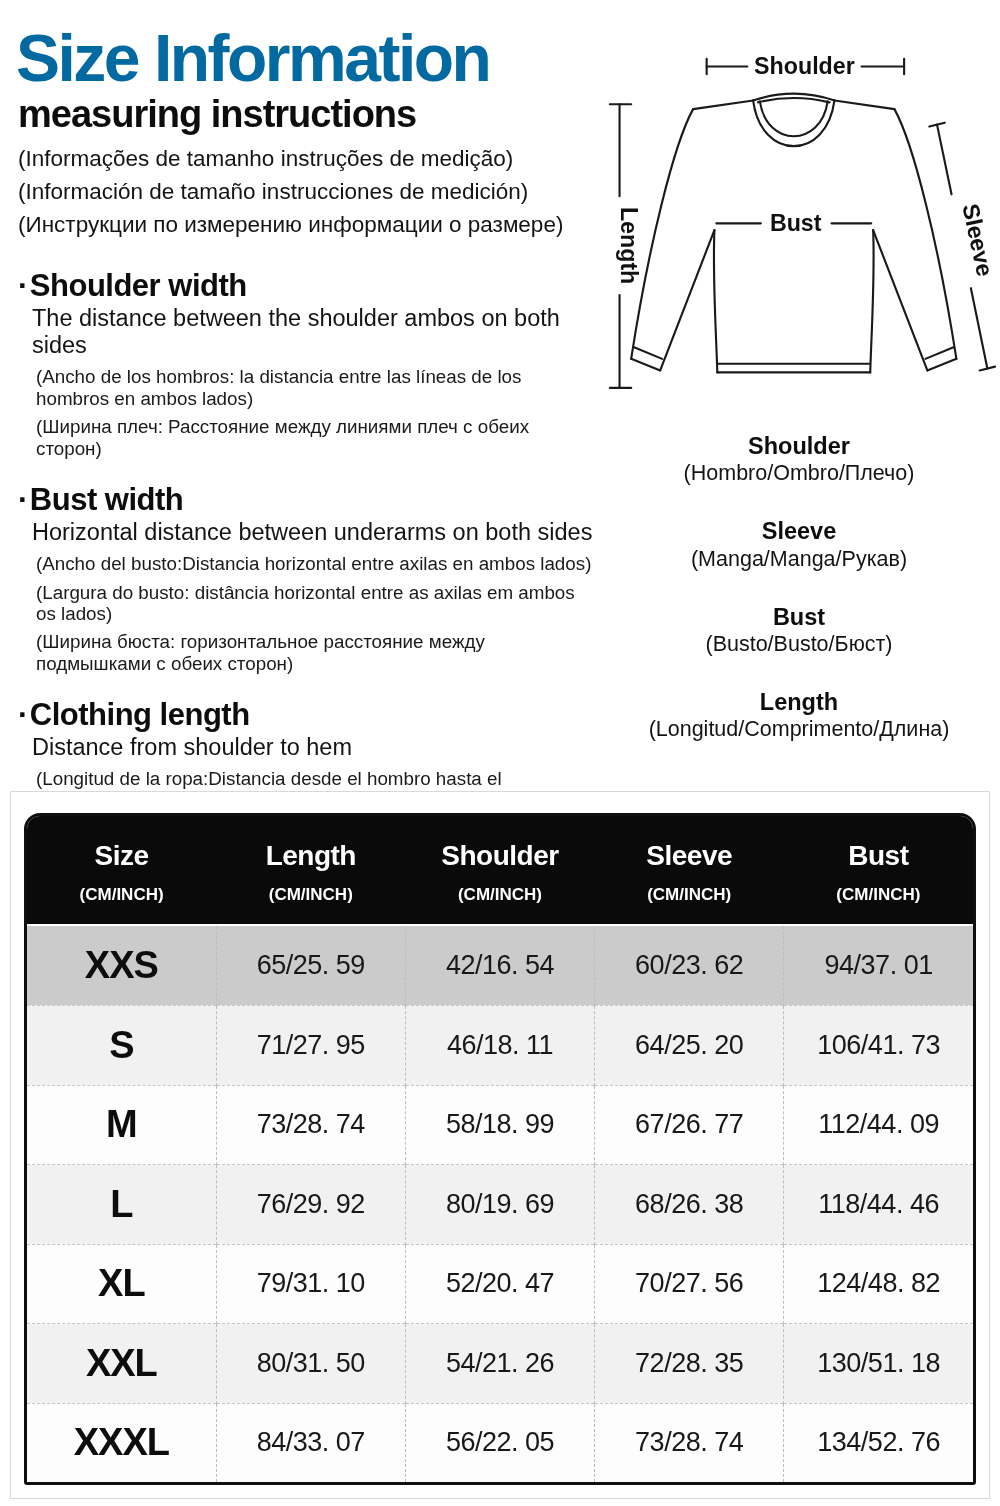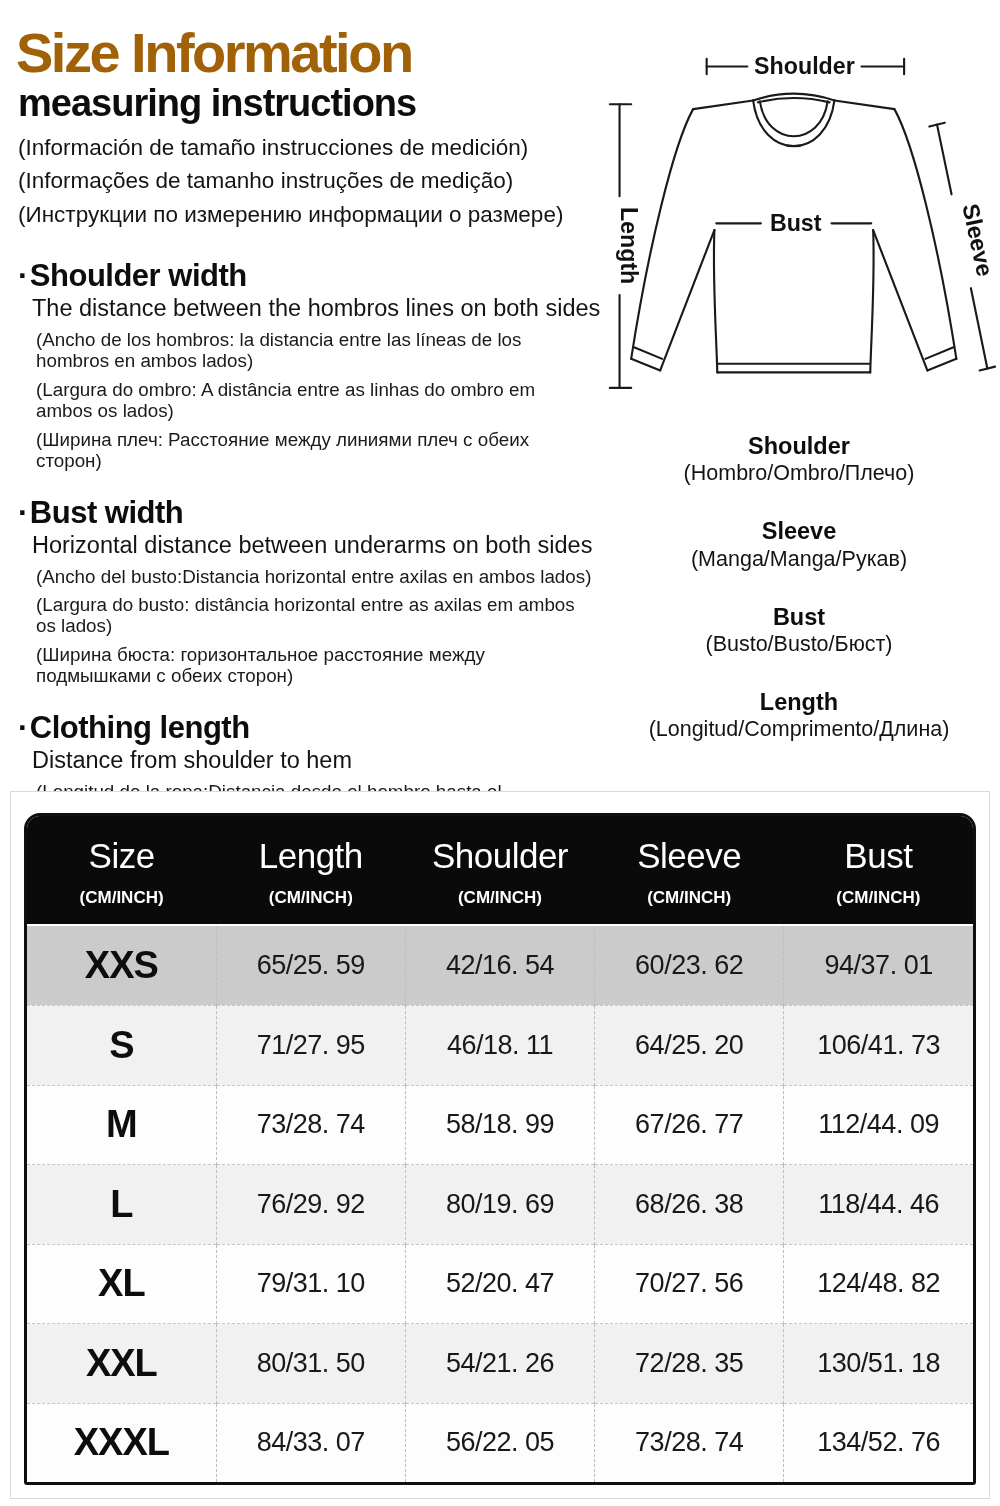--- a/index.html
+++ b/index.html
@@ -3,21 +3,21 @@
 <meta charset="utf-8">
 <style>
   html,body { margin:0; padding:0; background:#fff; }
   .page {
     position:relative; width:1000px; height:1506px; background:#ffffff;
     font-family:"Liberation Sans","DejaVu Sans",sans-serif; color:#111;
     overflow:hidden;
   }
   
   .intro { position:absolute; left:16px; top:24px; width:592px; }
-  .main-title { margin:0; font-size:56px; font-weight:700; letter-spacing:-2.5px; line-height:1.04; color:#a16207; }
+  .main-title { margin:0; font-size:66px; font-weight:700; letter-spacing:-2.5px; line-height:1.04; color:#0369a1; }
   .sub-title  { margin:2px 0 0 2px; font-size:38px; font-weight:700; letter-spacing:-1px; line-height:1.05; color:#0d0d0d; }
   .paren-line { margin:4px 0 0 2px; font-size:22.5px; line-height:1.3; color:#141414; }
   .paren-line:first-of-type { margin-top:9px; }
 
   .mg-section { margin:0; }
   .mg-title { margin:24px 0 0 2px; font-size:31px; font-weight:700; letter-spacing:-0.5px; line-height:1.1; color:#0d0d0d; }
   .mg-title::before { content:"\00B7"; margin-right:2px; }
   .mg-section:first-of-type .mg-title { margin-top:30px; }
   .mg-desc  { margin:2px 0 0 16px; font-size:23.5px; line-height:1.15; color:#141414; }
   .mg-tr    { margin:7px 0 0 20px; width:556px; font-size:18.8px; line-height:1.14; color:#1a1a1a; }
@@ -41,21 +41,21 @@
   }
   .tbl-frame {
     height:100%; box-sizing:border-box; overflow:hidden;
     border:3px solid #0f0f0f; border-radius:16px 16px 3px 3px; background:#fff;
   }
   table.size-table { width:100%; height:100%; border-collapse:collapse; table-layout:fixed; }
   .size-table thead th {
     background:#0a0a0a; color:#fff; height:102px; padding:6px 0 0 0;
     vertical-align:middle; text-align:center;
   }
-  .col-label { display:block; font-size:35px; font-weight:400; letter-spacing:-0.5px; line-height:1.05; }
+  .col-label { display:block; font-size:28px; font-weight:700; letter-spacing:-0.5px; line-height:1.05; }
   .col-unit  { display:block; font-size:17px; font-weight:700; margin-top:14px; letter-spacing:0; }
   .size-table tbody td {
     text-align:center; vertical-align:middle; padding:0;
     font-size:27px; letter-spacing:-0.5px; color:#181818;margin-top:39px;
   }
   .size-table tbody td:first-child { font-size:38px; font-weight:700; letter-spacing:-1px; color:#0d0d0d; }
   .size-table tbody tr { background:#fdfdfd; }
   .size-table tbody tr:nth-child(even) { background:#f1f1f1; }
   .size-table tbody tr:first-child { background:#cbcbcb; }
   .size-table tbody td + td { border-left:1px dashed #bdbdbd; }
@@ -63,29 +63,28 @@
   .size-table tbody tr:first-child td { border-top:2px solid #ffffff; }
 </style>
 </head>
 <body>
 
 <div class="page">
 
   <div class="intro">
     <h1 class="main-title">Size Information</h1>
     <h2 class="sub-title">measuring instructions</h2>
+    <p class="paren-line">(Informações de tamanho instruções de medição)</p>
     <p class="paren-line">(Información de tamaño instrucciones de medición)</p>
-    <p class="paren-line">(Informações de tamanho instruções de medição)</p>
     <p class="paren-line">(Инструкции по измерению информации о размере)</p>
 
     <div class="mg-section">
       <h3 class="mg-title">Shoulder width</h3>
-      <p class="mg-desc">The distance between the hombros lines on both sides</p>
+      <p class="mg-desc">The distance between the shoulder ambos on both sides</p>
       <p class="mg-tr">(Ancho de los hombros: la distancia entre las líneas de los hombros en ambos lados)</p>
-      <p class="mg-tr">(Largura do ombro: A distância entre as linhas do ombro em ambos os lados)</p>
       <p class="mg-tr">(Ширина плеч: Расстояние между линиями плеч с обеих сторон)</p>
     </div>
 
     <div class="mg-section">
       <h3 class="mg-title">Bust width</h3>
       <p class="mg-desc">Horizontal distance between underarms on both sides</p>
       <p class="mg-tr">(Ancho del busto:Distancia horizontal entre axilas en ambos lados)</p>
       <p class="mg-tr">(Largura do busto: distância horizontal entre as axilas em ambos os lados)</p>
       <p class="mg-tr">(Ширина бюста: горизонтальное расстояние между подмышками с обеих сторон)</p>
     </div>

